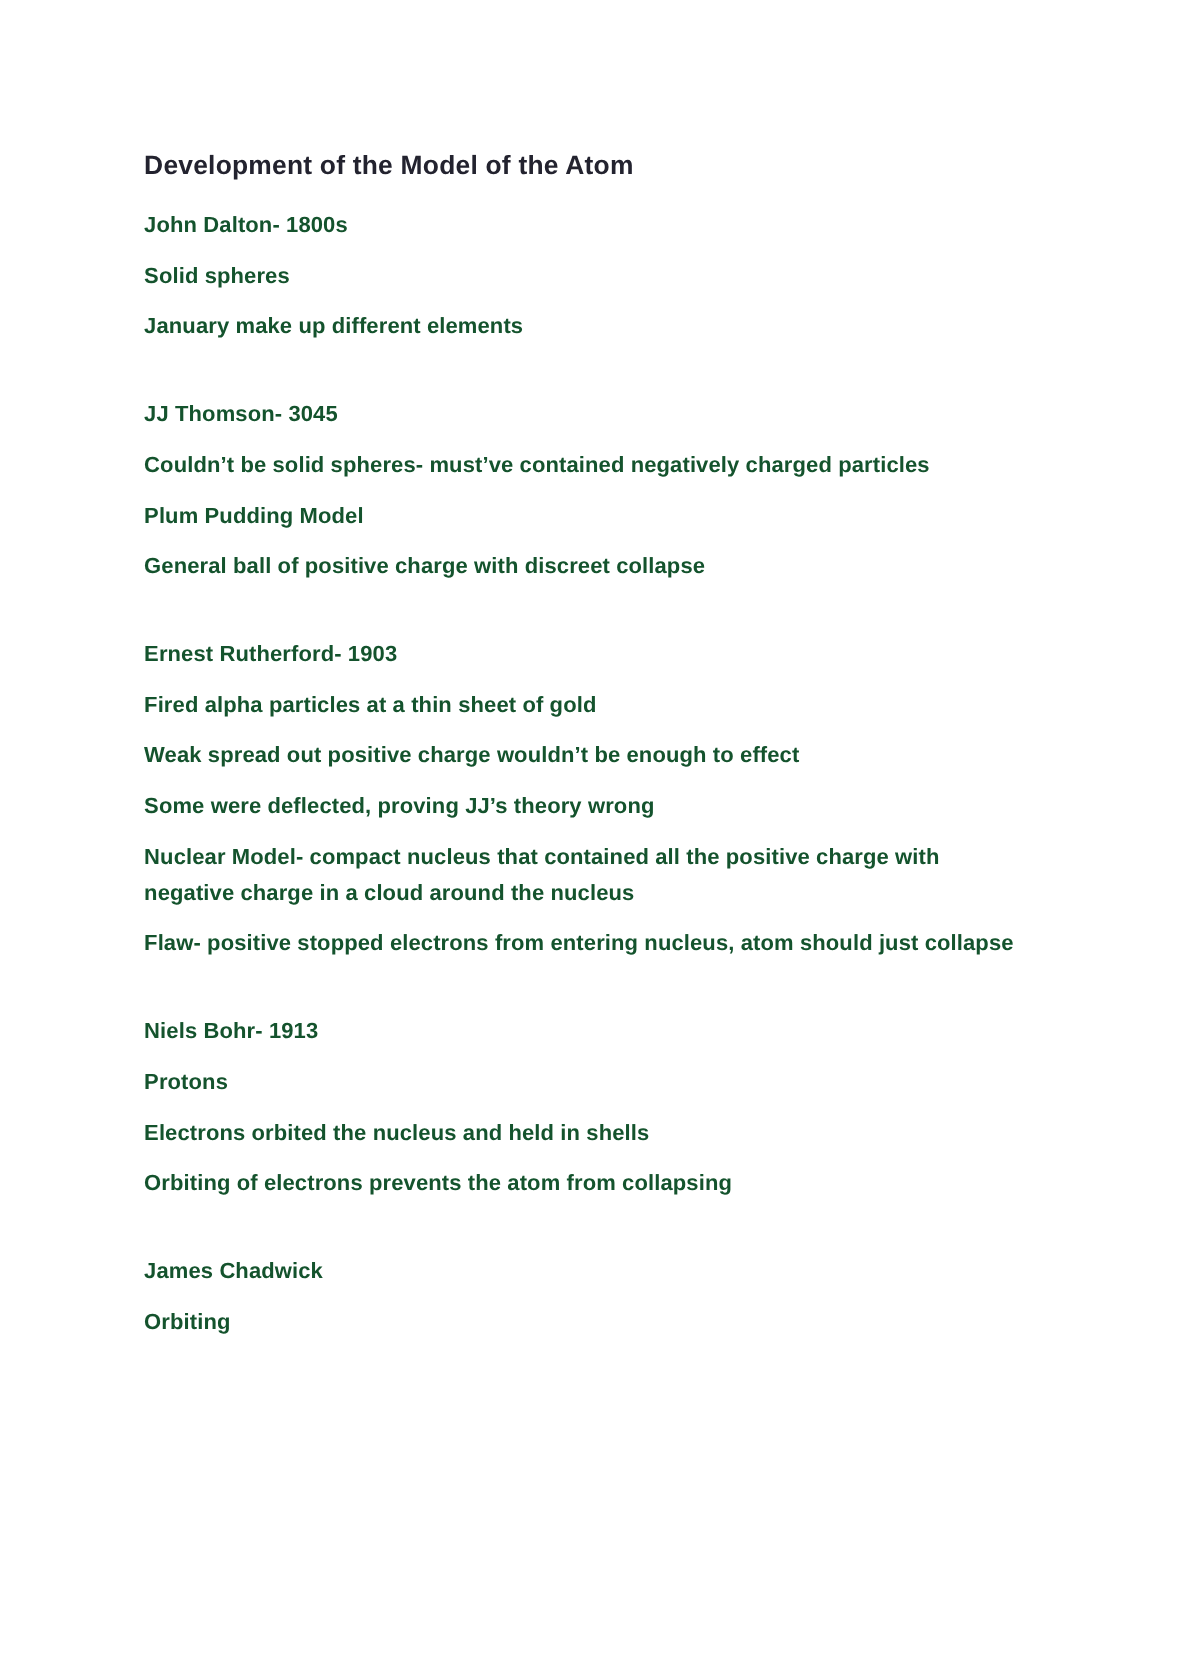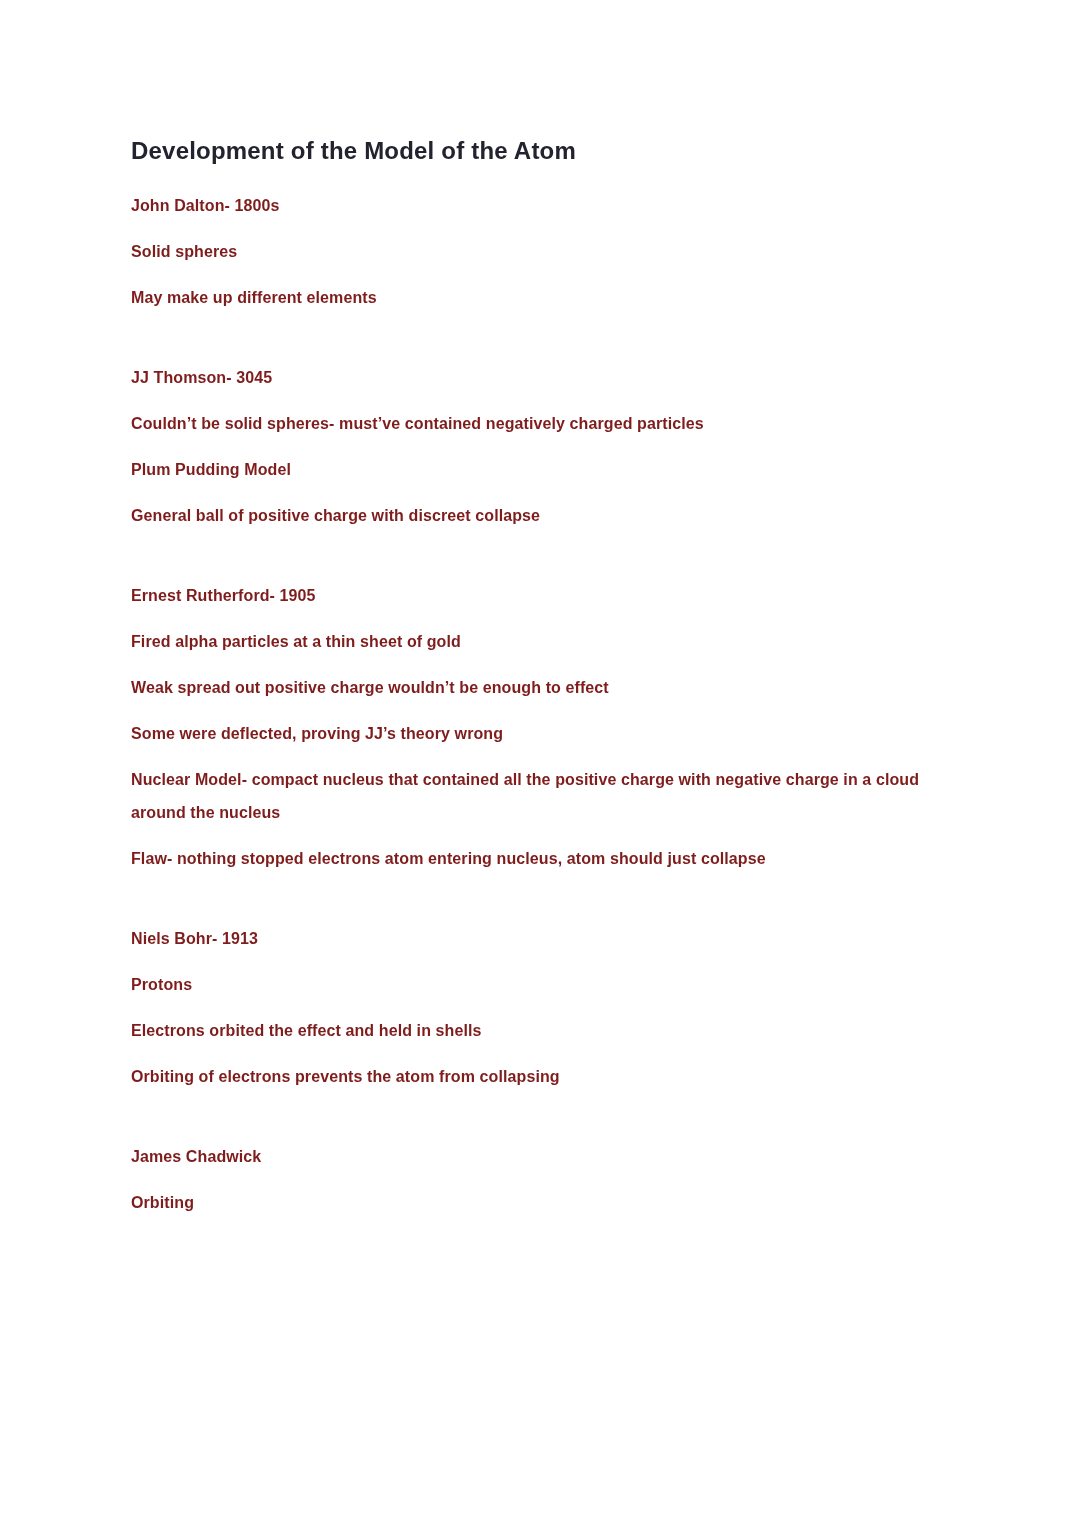--- a/index.html
+++ b/index.html
@@ -30,62 +30,62 @@
     margin: 0 0 23px 0;
     color: #23232f;
   }
   .section {
     margin: 0 0 47px 0;
   }
   .section:last-child {
     margin-bottom: 1px;
   }
   .note-line {
-    font-size: 16px;
+    font-size: 20px;
     font-weight: 700;
     line-height: 33px;
     letter-spacing: 0.1px;
     margin: 0 0 13px 0;
     max-width: 800px;
-    color: #7f1d1d;
+    color: #14532d;
   }
 </style>
 </head>
 <body>
 
 <div class="page">
 
   <h1 class="doc-title">Development of the Model of the Atom</h1>
 
   <section class="section">
     <p class="note-line">John Dalton- 1800s</p>
     <p class="note-line">Solid spheres</p>
-    <p class="note-line">May make up different elements</p>
+    <p class="note-line">January make up different elements</p>
   </section>
 
   <section class="section">
     <p class="note-line">JJ Thomson- 3045</p>
     <p class="note-line">Couldn’t be solid spheres- must’ve contained negatively charged particles</p>
     <p class="note-line">Plum Pudding Model</p>
     <p class="note-line">General ball of positive charge with discreet collapse</p>
   </section>
 
   <section class="section">
-    <p class="note-line">Ernest Rutherford- 1905</p>
+    <p class="note-line">Ernest Rutherford- 1903</p>
     <p class="note-line">Fired alpha particles at a thin sheet of gold</p>
     <p class="note-line">Weak spread out positive charge wouldn’t be enough to effect</p>
     <p class="note-line">Some were deflected, proving JJ’s theory wrong</p>
     <p class="note-line">Nuclear Model- compact nucleus that contained all the positive charge with negative charge in a cloud around the nucleus</p>
-    <p class="note-line">Flaw- nothing stopped electrons atom entering nucleus, atom should just collapse</p>
+    <p class="note-line">Flaw- positive stopped electrons from entering nucleus, atom should just collapse</p>
   </section>
 
   <section class="section">
     <p class="note-line">Niels Bohr- 1913</p>
     <p class="note-line">Protons</p>
-    <p class="note-line">Electrons orbited the effect and held in shells</p>
+    <p class="note-line">Electrons orbited the nucleus and held in shells</p>
     <p class="note-line">Orbiting of electrons prevents the atom from collapsing</p>
   </section>
 
   <section class="section">
     <p class="note-line">James Chadwick</p>
     <p class="note-line">Orbiting</p>
   </section>
 
 </div>
 

